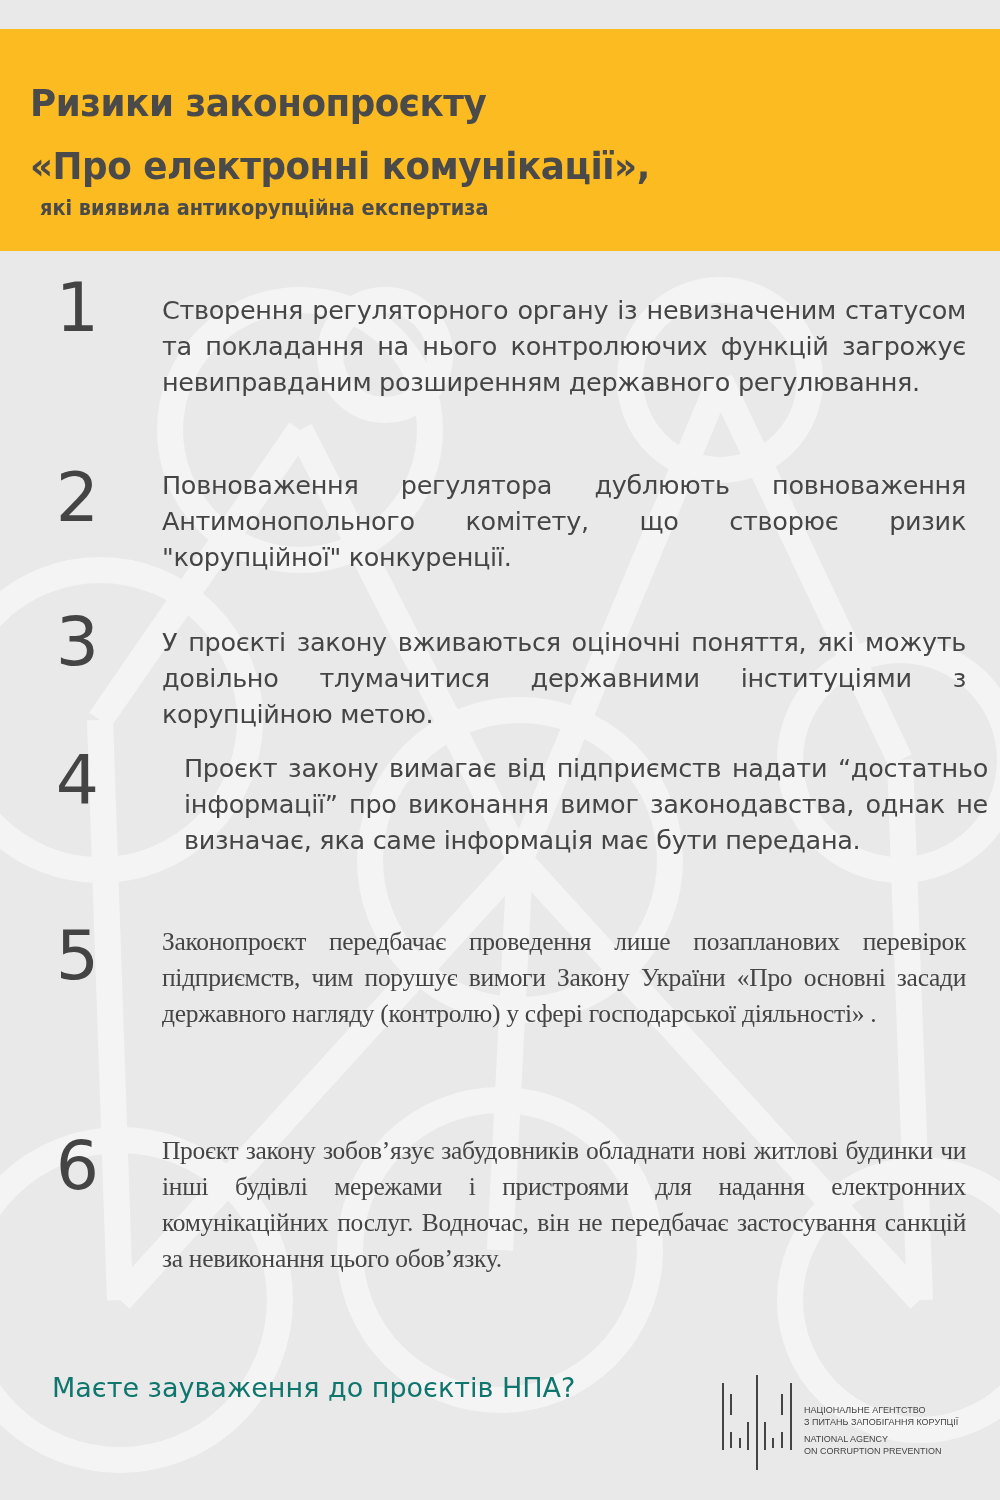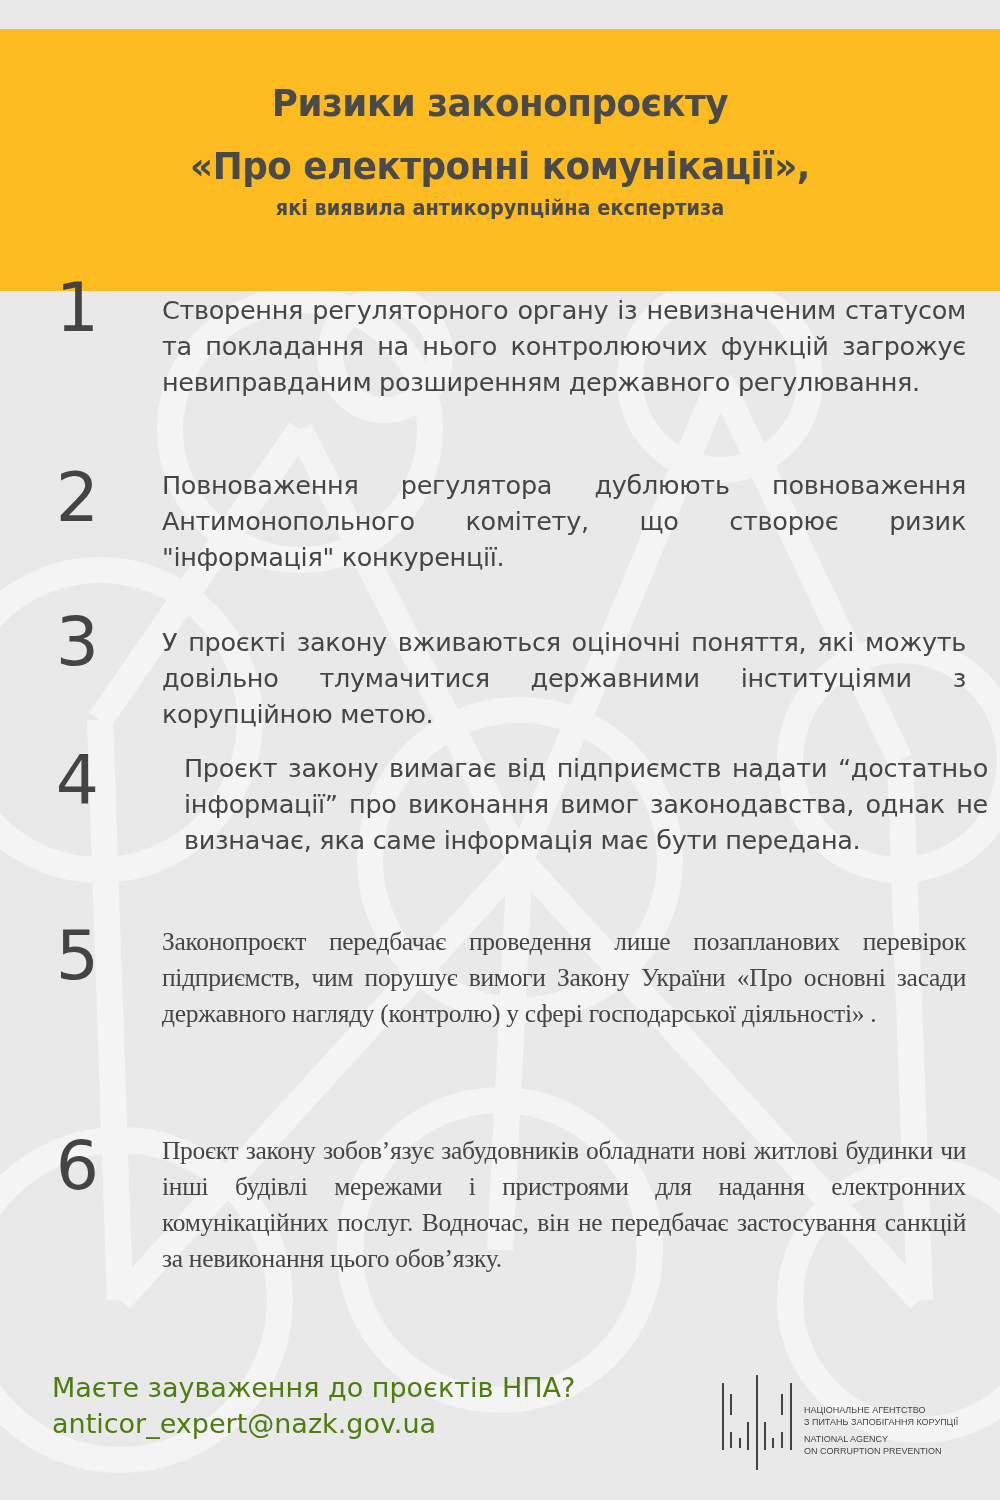--- a/index.html
+++ b/index.html
@@ -4,23 +4,23 @@
 <style>
   html, body { margin:0; padding:0; }
   body {
     width:1000px; height:1500px; overflow:hidden; position:relative;
     background:#e9e9e9;
     font-family:"Liberation Sans", "DejaVu Sans", sans-serif;
     color:#444444;
   }
   .bg-pattern { position:absolute; left:0; top:0; width:1000px; height:1500px; z-index:0; }
   .header {
-    position:absolute; left:0; top:29px; width:1000px; height:262px;
+    position:absolute; left:0; top:29px; width:1000px; height:222px;
     background:#fbbb21; z-index:1;
-    text-align:center;
+    text-align:left;
   }
   .title-line {
     font-family:"DejaVu Sans", sans-serif; font-weight:bold; color:#4a4a4a;
     font-size:38px; letter-spacing:-0.5px; position:absolute; left:0; width:1000px;
     transform:scaleX(0.94); transform-origin:center;
   }
   .t1 { top:52px; }
   .t2 { top:115px; }
   .subtitle {
     position:absolute; left:0; width:1000px; top:167px;
@@ -33,21 +33,21 @@
     font-family:"DejaVu Sans", sans-serif; font-size:68px; line-height:72px; color:#444;
   }
   .para {
     position:absolute; left:162px; width:804px;
     font-family:"DejaVu Sans", sans-serif; font-size:25.5px; line-height:36px;
     color:#454545; text-align:justify; text-align-last:left;
     letter-spacing:-0.3px;
   }
   .footer-text {
     position:absolute; left:52px; top:1370px; z-index:1;
-    font-family:"DejaVu Sans", sans-serif; font-size:27px; line-height:36px; color:#4d7c0f;
+    font-family:"DejaVu Sans", sans-serif; font-size:27px; line-height:36px; color:#0f766e;
   }
   .footer-text div { white-space:nowrap; }
   .logo { position:absolute; left:715px; top:1372px; width:260px; height:100px; z-index:1; }
   .logo-text {
     position:absolute; left:804px; top:1388px; z-index:1;
     font-family:"Liberation Sans", sans-serif; font-size:9px; line-height:12px; color:#444;
     text-transform:uppercase;
     margin-top:16px;
   }
   .logo-text .gap { height:5px; }
@@ -84,21 +84,21 @@
   <div class="subtitle">які виявила антикорупційна експертиза</div>
 </div>
 
 <div class="item" style="top:272px;">
   <div class="num">1</div>
   <div class="para" style="top:20px;">Створення регуляторного органу із невизначеним статусом та покладання на нього контролюючих функцій загрожує невиправданим розширенням державного регулювання.</div>
 </div>
 
 <div class="item" style="top:462px;">
   <div class="num">2</div>
-  <div class="para" style="top:5px;">Повноваження регулятора дублюють повноваження Антимонопольного комітету, що створює ризик "інформація" конкуренції.</div>
+  <div class="para" style="top:5px;">Повноваження регулятора дублюють повноваження Антимонопольного комітету, що створює ризик "корупційної" конкуренції.</div>
 </div>
 
 <div class="item" style="top:606px;">
   <div class="num">3</div>
   <div class="para" style="top:18px;">У проєкті закону вживаються оціночні поняття, які можуть довільно тлумачитися державними інституціями з корупційною метою.</div>
 </div>
 
 <div class="item" style="top:745px;">
   <div class="num">4</div>
   <div class="para" style="top:5px;margin-left:22px;">Проєкт закону вимагає від підприємств надати “достатньо інформації” про виконання вимог законодавства, однак не визначає, яка саме інформація має бути передана.</div>
@@ -109,21 +109,20 @@
   <div class="para" style="top:4px;font-family:Liberation Serif, serif;">Законопроєкт передбачає проведення лише позапланових  перевірок підприємств, чим порушує вимоги Закону України «Про основні засади державного нагляду (контролю) у сфері господарської діяльності» .</div>
 </div>
 
 <div class="item" style="top:1130px;">
   <div class="num">6</div>
   <div class="para" style="top:3px;font-family:Liberation Serif, serif;">Проєкт закону зобов’язує  забудовників обладнати нові житлові будинки чи інші будівлі мережами і пристроями для надання електронних комунікаційних послуг. Водночас, він не передбачає застосування санкцій за невиконання цього обов’язку.</div>
 </div>
 
 <div class="footer-text">
   <div>Маєте зауваження до проєктів НПА?</div>
-  <div>anticor_expert@nazk.gov.ua</div>
 </div>
 
 <svg class="logo" viewBox="715 1372 260 100" xmlns="http://www.w3.org/2000/svg">
   <g stroke="#444" stroke-width="2">
     <line x1="723" y1="1383" x2="723" y2="1450"></line>
     <line x1="731" y1="1394" x2="731" y2="1415"></line>
     <line x1="731" y1="1432" x2="731" y2="1448"></line>
     <line x1="740" y1="1438" x2="740" y2="1448"></line>
     <line x1="748" y1="1422" x2="748" y2="1450"></line>
     <line x1="757" y1="1375" x2="757" y2="1470"></line>

